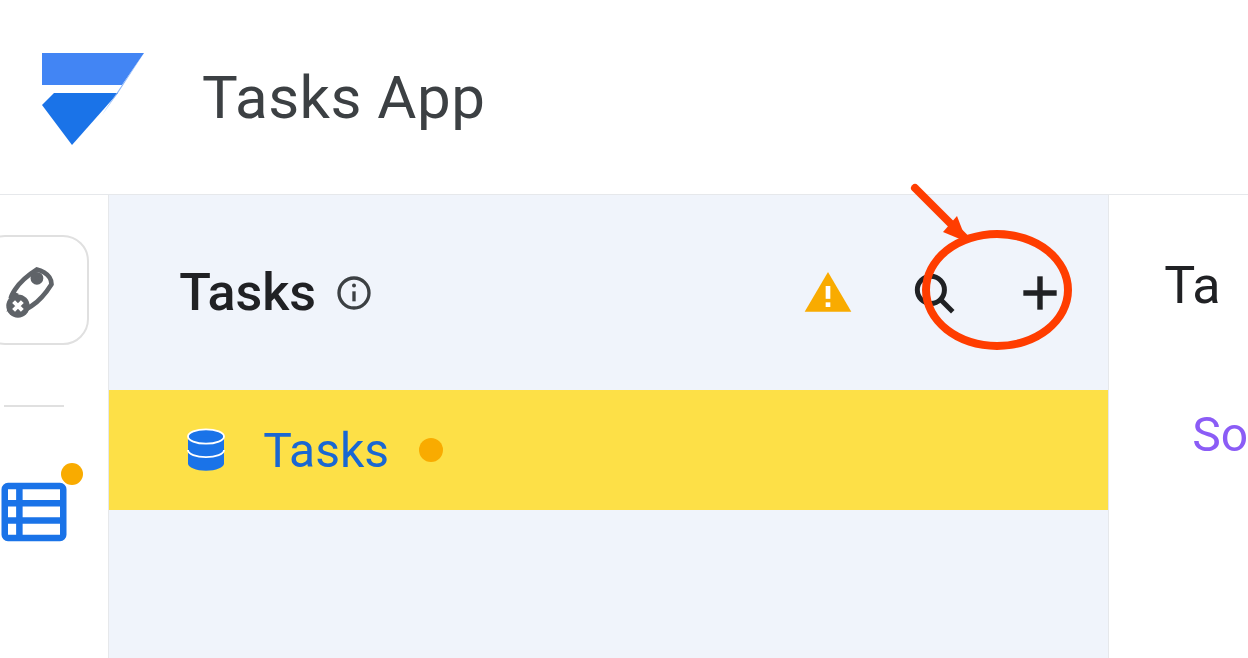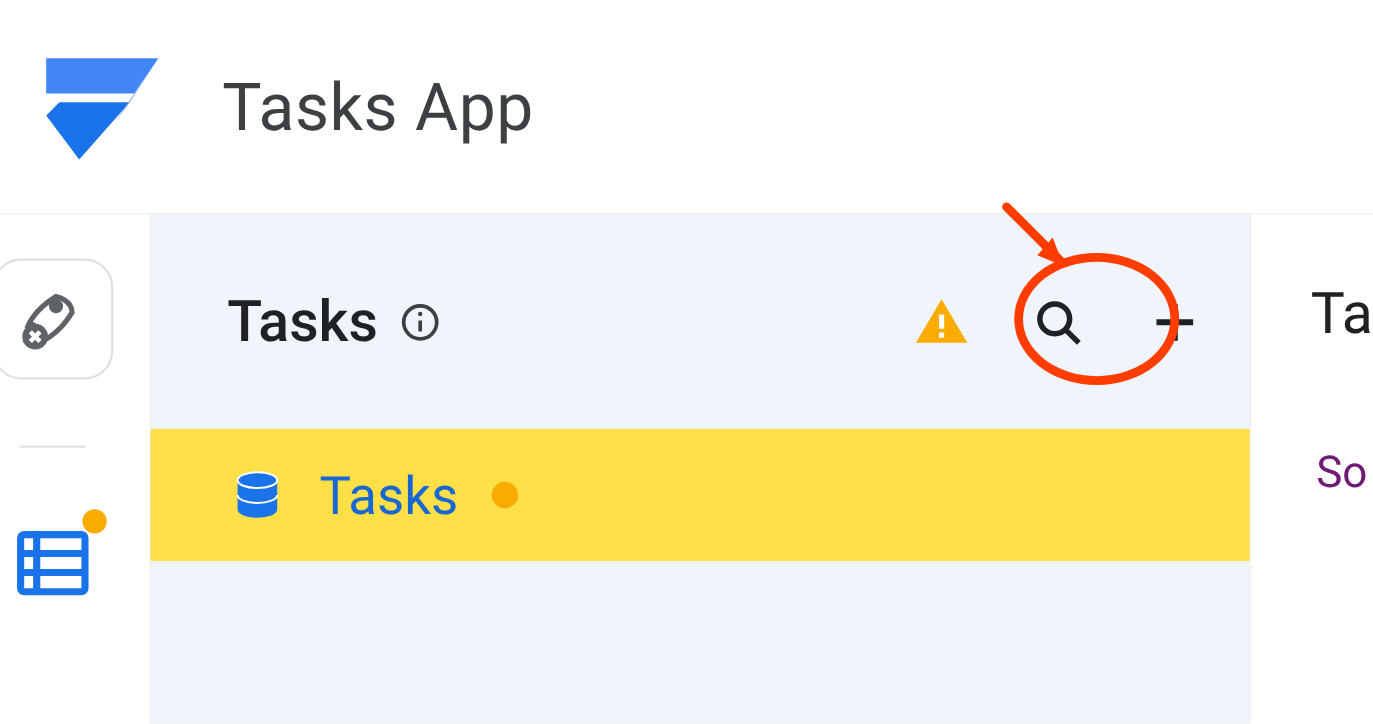--- a/index.html
+++ b/index.html
@@ -125,30 +125,30 @@
     }
     
     .right-col {
       flex:1;
       background:#fff;
       padding-top: 60px;
       padding-left: 55px;
       display:flex;
       flex-direction:column;
       gap: 90px;
-      align-items: center;
     }
     .right-title {
       font-size: 52px;
       color:#202124;
       font-weight: 400;
     }
     .right-sub {
-      font-size: 40px;
-      color:#701a75;
+      font-size: 48px;
+      color:#8b5cf6;
+      margin-left:28px;
     }
     
     .annot-circle {
       position:absolute;
       width: 150px; height:120px;
       border: 8px solid #ff3d00;
       border-radius: 50%;
       pointer-events:none;
       left: 922px;
       top: 230px;

